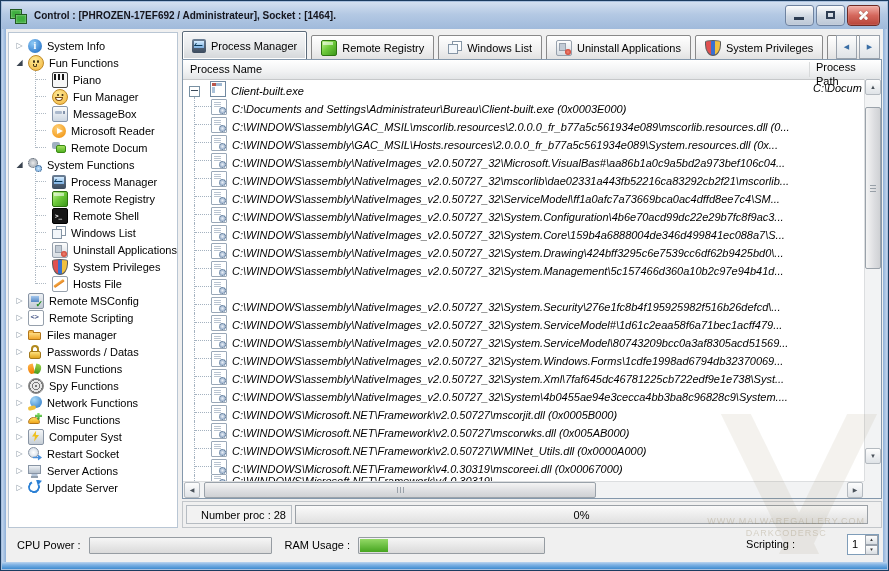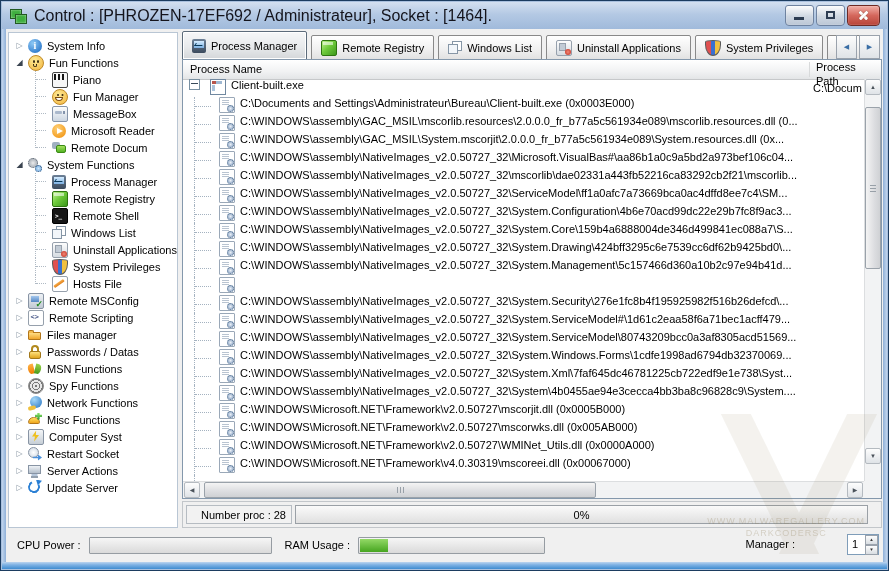--- a/index.html
+++ b/index.html
@@ -1,19 +1,19 @@
 <!DOCTYPE html>
 <html><head>
 <meta charset="utf-8">
 <style>
   html,body{margin:0;padding:0;}
   body{width:889px;height:571px;position:relative;font-family:"Liberation Sans",sans-serif;font-size:11px;color:#000;background:#fff;overflow:hidden;}
   .frame{position:absolute;inset:0;border:1px solid #1c3c60;box-sizing:border-box;background:#a9c0de;}
   .titlebar{position:absolute;left:1px;right:1px;top:1px;height:27px;background:linear-gradient(#d4e0f0,#b4c9e4 45%,#a0badb);display:flex;align-items:center;padding-left:8px;box-sizing:border-box;}
-  .title-text{margin-left:6px;color:#14141c;font-size:16px;}
+  .title-text{margin-left:6px;color:#14141c;font-size:10px;font-weight:bold;}
   .edge-l{position:absolute;left:1px;top:28px;bottom:1px;width:4px;background:linear-gradient(90deg,#c2d6ee,#8fb0d8);}
   .edge-r{position:absolute;right:1px;top:28px;bottom:1px;width:4px;background:linear-gradient(270deg,#c2d6ee,#8fb0d8);}
   .edge-b{position:absolute;left:1px;right:1px;bottom:1px;height:7px;background:linear-gradient(#bcd4ee,#7fb2e4 40%,#3f8cd0);}
   .content{position:absolute;left:5px;right:5px;top:28px;bottom:8px;background:#f0f0f0;}
 
   
   .appicon{width:18px;height:16px;position:relative;flex:none;}
   .appicon::before,.appicon::after{content:"";position:absolute;width:10px;height:8px;background:#3fae3f;border:1px solid #225a22;box-shadow:inset 0 0 2px #bfe8bf;}
   .appicon::before{left:0;top:1px;}
   .appicon::after{left:5px;top:6px;}
@@ -116,23 +116,23 @@
   .tabscroll{position:absolute;right:3px;bottom:1px;display:flex;}
   .tsbtn{width:19px;height:22px;border:1px solid #9aa2ac;background:linear-gradient(#fcfcfc,#dfe3e7);color:#3a6ea5;font-size:7px;text-align:center;line-height:22px;margin-left:2px;}
 
   
   .listbox{position:absolute;left:176px;top:30px;right:1px;height:440px;background:#fff;border:1px solid #8498ac;box-sizing:border-box;overflow:hidden;}
   .lheader{position:absolute;left:0;right:0;top:0;height:19px;background:linear-gradient(#ffffff,#f1f2f3 60%,#e3e5e7);border-bottom:1px solid #c6c8ca;}
   .lheader .c1{position:absolute;left:7px;top:0;line-height:19px;}
   .lheader .c2{position:absolute;left:633px;top:0;line-height:14px;}
   .lheader .cdiv{position:absolute;left:626px;top:2px;bottom:2px;border-left:1px solid #d8dadb;}
   .lrows{position:absolute;left:0;top:19px;right:17px;height:402px;overflow:hidden;}
-  .prow{display:flex;align-items:flex-start;height:18px;white-space:nowrap;position:relative;}
+  .prow{display:flex;align-items:flex-end;height:18px;white-space:nowrap;position:relative;font-style:italic;}
   .prow.rootrow{padding-left:6px;}
-  .prow.child{padding-left:33px;}
+  .prow.child{padding-left:25px;}
   .prow.child::before{content:"";position:absolute;left:11px;top:0;bottom:0;border-left:1px dotted #a4b2c0;}
   .prow.child::after{content:"";position:absolute;left:12px;top:9px;width:16px;border-top:1px dotted #a4b2c0;}
   .prow .ptext{margin-left:5px;}
   .minusbox{width:9px;height:9px;border:1px solid #7890a2;background:#fff;position:relative;flex:none;margin-right:7px;}
   .minusbox::before{content:"";position:absolute;left:1px;right:1px;top:3px;border-top:1px solid #3a4a5a;}
   .rootpath{position:absolute;left:630px;top:0;line-height:18px;}
   .prow.partial{height:6px;overflow:hidden;}
   .prow.partial .ptext,.prow.partial .ic{transform:translateY(6px);}
 
   
@@ -368,21 +368,21 @@
           <div class="prow child">
             <span class="ic ic-module"></span>
             <span class="ptext">C:\Documents and Settings\Administrateur\Bureau\Client-built.exe (0x0003E000)</span>
           </div>
           <div class="prow child">
             <span class="ic ic-module"></span>
             <span class="ptext">C:\WINDOWS\assembly\GAC_MSIL\mscorlib.resources\2.0.0.0_fr_b77a5c561934e089\mscorlib.resources.dll (0...</span>
           </div>
           <div class="prow child">
             <span class="ic ic-module"></span>
-            <span class="ptext">C:\WINDOWS\assembly\GAC_MSIL\System.mscorjit\2.0.0.0_fr_b77a5c561934e089\System.resources.dll (0x...</span>
+            <span class="ptext">C:\WINDOWS\assembly\GAC_MSIL\Hosts.resources\2.0.0.0_fr_b77a5c561934e089\System.resources.dll (0x...</span>
           </div>
           <div class="prow child">
             <span class="ic ic-module"></span>
             <span class="ptext">C:\WINDOWS\assembly\NativeImages_v2.0.50727_32\Microsoft.VisualBas#\aa86b1a0c9a5bd2a973bef106c04...</span>
           </div>
           <div class="prow child">
             <span class="ic ic-module"></span>
             <span class="ptext">C:\WINDOWS\assembly\NativeImages_v2.0.50727_32\mscorlib\dae02331a443fb52216ca83292cb2f21\mscorlib...</span>
           </div>
           <div class="prow child">
@@ -473,21 +473,21 @@
 
     <div class="footer">
       <span class="flabel">CPU Power :</span>
       <div class="pbar cpu-bar">
           <div class="fill" id="cpufill" style="width: 0%;"></div>
         </div>
       <span class="flabel" style="margin-left:13px">RAM Usage :</span>
       <div class="pbar ram-bar">
           <div class="fill" id="ramfill" style="width: 15%;"></div>
         </div>
-      <span class="ilabel">Manager :</span>
+      <span class="ilabel">Scripting :</span>
       <div class="spinbox">
         <span class="spinval">1</span>
         <div class="spin">
           <button class="sp">▲</button>
           <button class="sp">▼</button>
         </div>
       </div>
     </div>
 
     <div class="wm-wing"></div>

